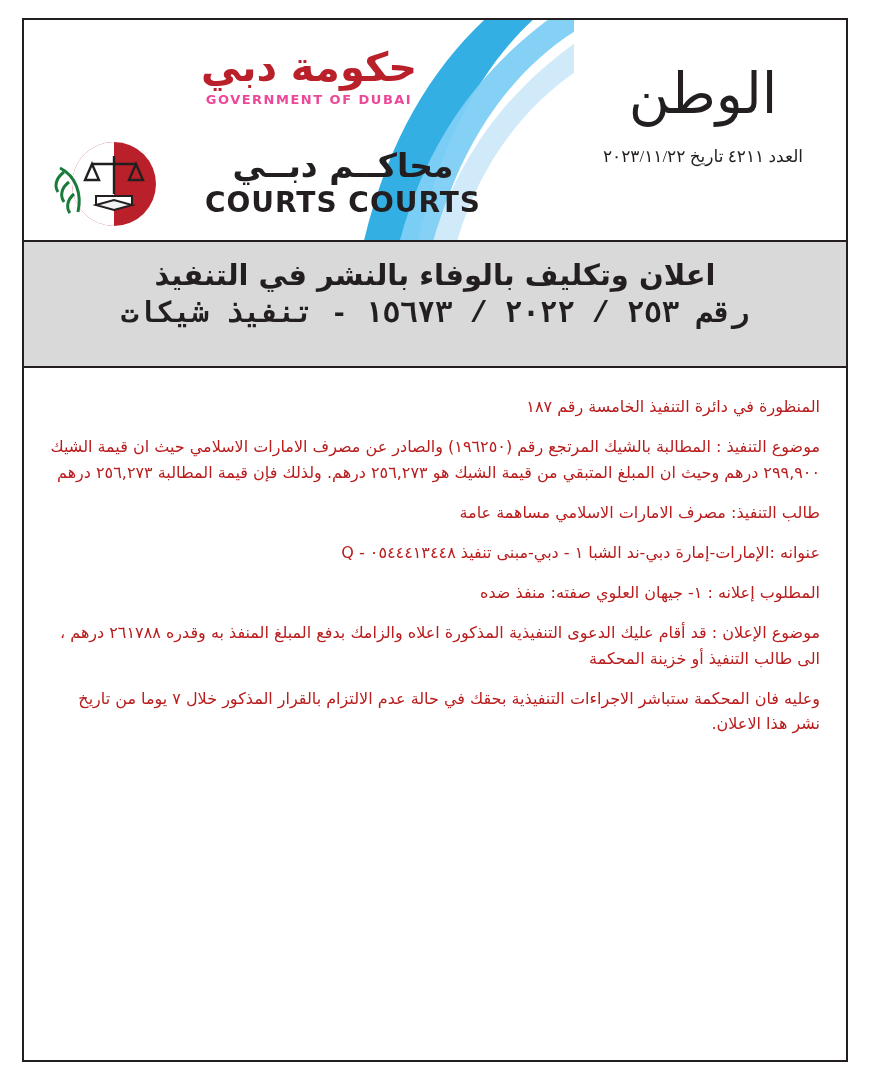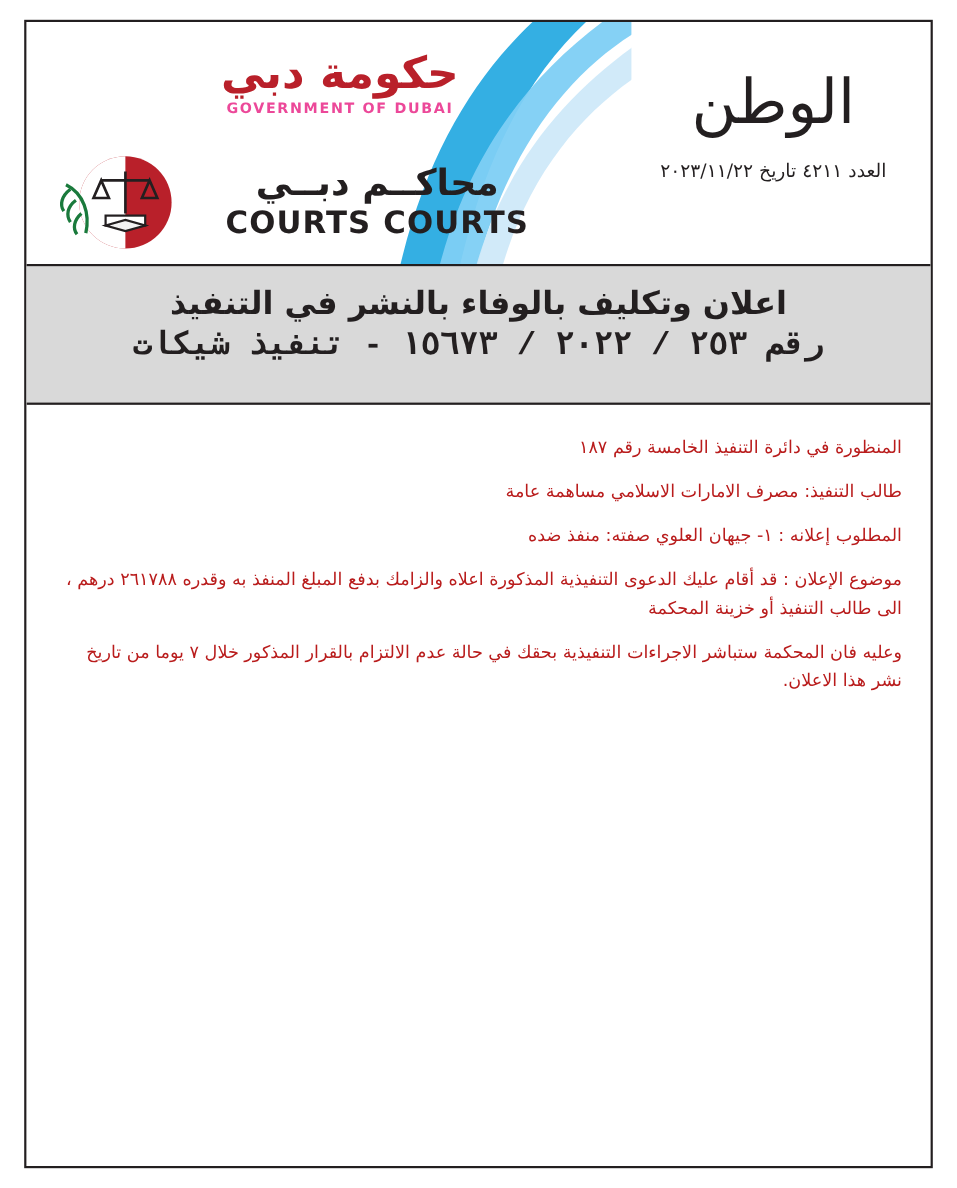--- a/index.html
+++ b/index.html
@@ -58,20 +58,21 @@
     color: #231f20;
     line-height: 1;
     letter-spacing: -1px;
   }
   .masthead .issue {
     margin-top: 22px;
     font-size: 17px;
     color: #231f20;
     direction: rtl;
     line-height: 1.5;
+    font-family: Liberation Serif, serif;
   }
 
   .gov-block {
     position: absolute;
     left: 120px;
     top: 26px;
     width: 330px;
     text-align: center;
   }
   .gov-ar {
@@ -204,20 +205,22 @@
       </svg>
     </div>
 
     <div class="title-band">
       <div class="line1">اعلان وتكليف بالوفاء بالنشر في التنفيذ</div>
       <div class="line2">رقم ٢٥٣ / ٢٠٢٢ / ١٥٦٧٣ - تنفيذ شيكات</div>
     </div>
 
     <div class="body">
       <p>المنظورة في دائرة التنفيذ الخامسة رقم ١٨٧</p>
+      <p>موضوع التنفيذ : المطالبة بالشيك المرتجع رقم (١٩٦٢٥٠) والصادر عن مصرف الامارات الاسلامي حيث ان قيمة الشيك ٢٩٩,٩٠٠ درهم وحيث ان المبلغ المتبقي من قيمة الشيك هو ٢٥٦,٢٧٣ درهم. ولذلك فإن قيمة المطالبة ٢٥٦,٢٧٣ درهم</p>
       <p>طالب التنفيذ: مصرف الامارات الاسلامي مساهمة عامة</p>
+      <p>عنوانه :الإمارات-إمارة دبي-ند الشبا ١ - دبي-مبنى تنفيذ ٠٥٤٤٤١٣٤٤٨ - Q</p>
       <p>المطلوب إعلانه : ١- جيهان العلوي صفته: منفذ ضده</p>
       <p>موضوع الإعلان : قد أقام عليك الدعوى التنفيذية المذكورة اعلاه والزامك بدفع المبلغ المنفذ به وقدره ٢٦١٧٨٨ درهم ، الى طالب التنفيذ أو خزينة المحكمة</p>
       <p>وعليه فان المحكمة ستباشر الاجراءات التنفيذية بحقك في حالة عدم الالتزام بالقرار المذكور خلال ٧ يوما من تاريخ نشر هذا الاعلان.</p>
     </div>
 
   </div>
 </div>
 
 </body></html>

